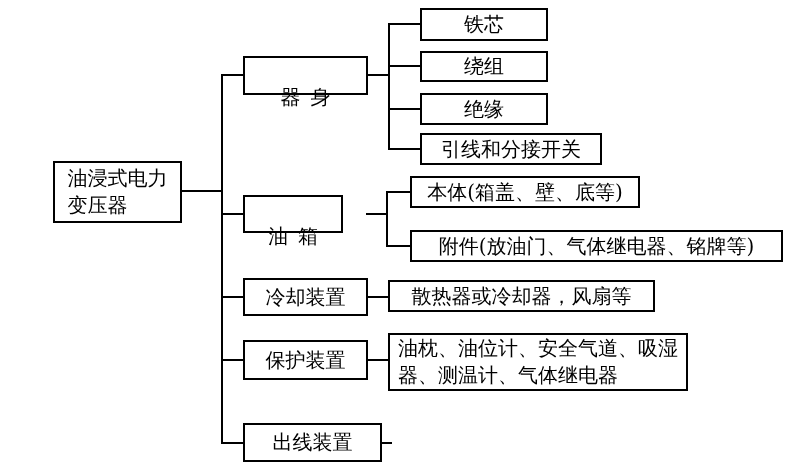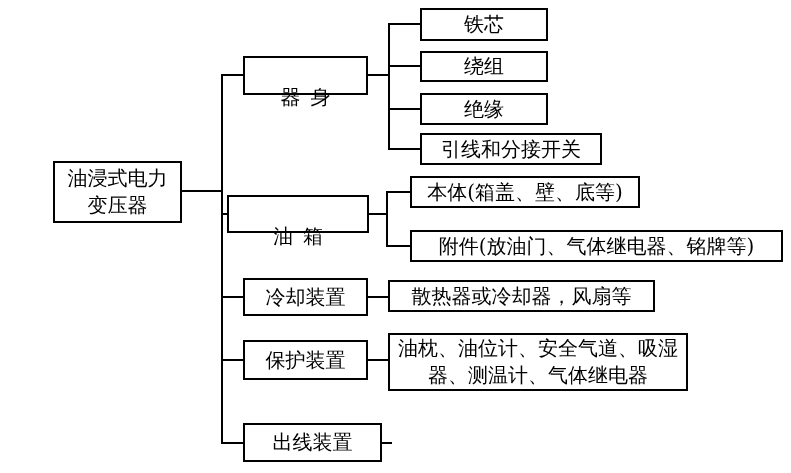--- a/index.html
+++ b/index.html
@@ -4,21 +4,21 @@
 <style>
   html,body{margin:0;padding:0;background:#ffffff;}
   .stage{
     position:relative;width:791px;height:473px;background:#ffffff;
     font-family:"DejaVu Serif","Liberation Serif",serif;
     color:#000;overflow:hidden;
   }
   .box{
     position:absolute;box-sizing:border-box;border:2px solid #000;background:#fff;
     display:flex;align-items:center;justify-content:center;
-    text-align:center;font-size:20px;line-height:1.35;white-space:nowrap;
+    text-align:left;font-size:20px;line-height:1.35;white-space:nowrap;
   }
   .box .multi{white-space:normal;}
   .line{position:absolute;background:#000;}
   .spaced{letter-spacing:.5em;padding-left:.5em;margin-top:44px;}
 </style>
 </head>
 <body>
 
 <div class="stage">
 
@@ -49,21 +49,21 @@
   <div class="box" style="left:53px;top:161px;width:129px;height:62px">
     <div class="multi">
       <div>油浸式电力</div>
       <div>变压器</div>
     </div>
   </div>
 
   <div class="box" style="left:243px;top:56px;width:125px;height:39px">
     <span class="spaced">器身</span>
   </div>
-  <div class="box" style="left:227px;top:195px;width:142px;height:38px">
+  <div class="box" style="left:243px;top:195px;width:100px;height:38px">
     <span class="spaced">油箱</span>
   </div>
   <div class="box" style="left:243px;top:278px;width:125px;height:38px">
     <span>冷却装置</span>
   </div>
   <div class="box" style="left:243px;top:340px;width:125px;height:40px">
     <span>保护装置</span>
   </div>
   <div class="box" style="left:243px;top:423px;width:139px;height:39px">
     <span>出线装置</span>

